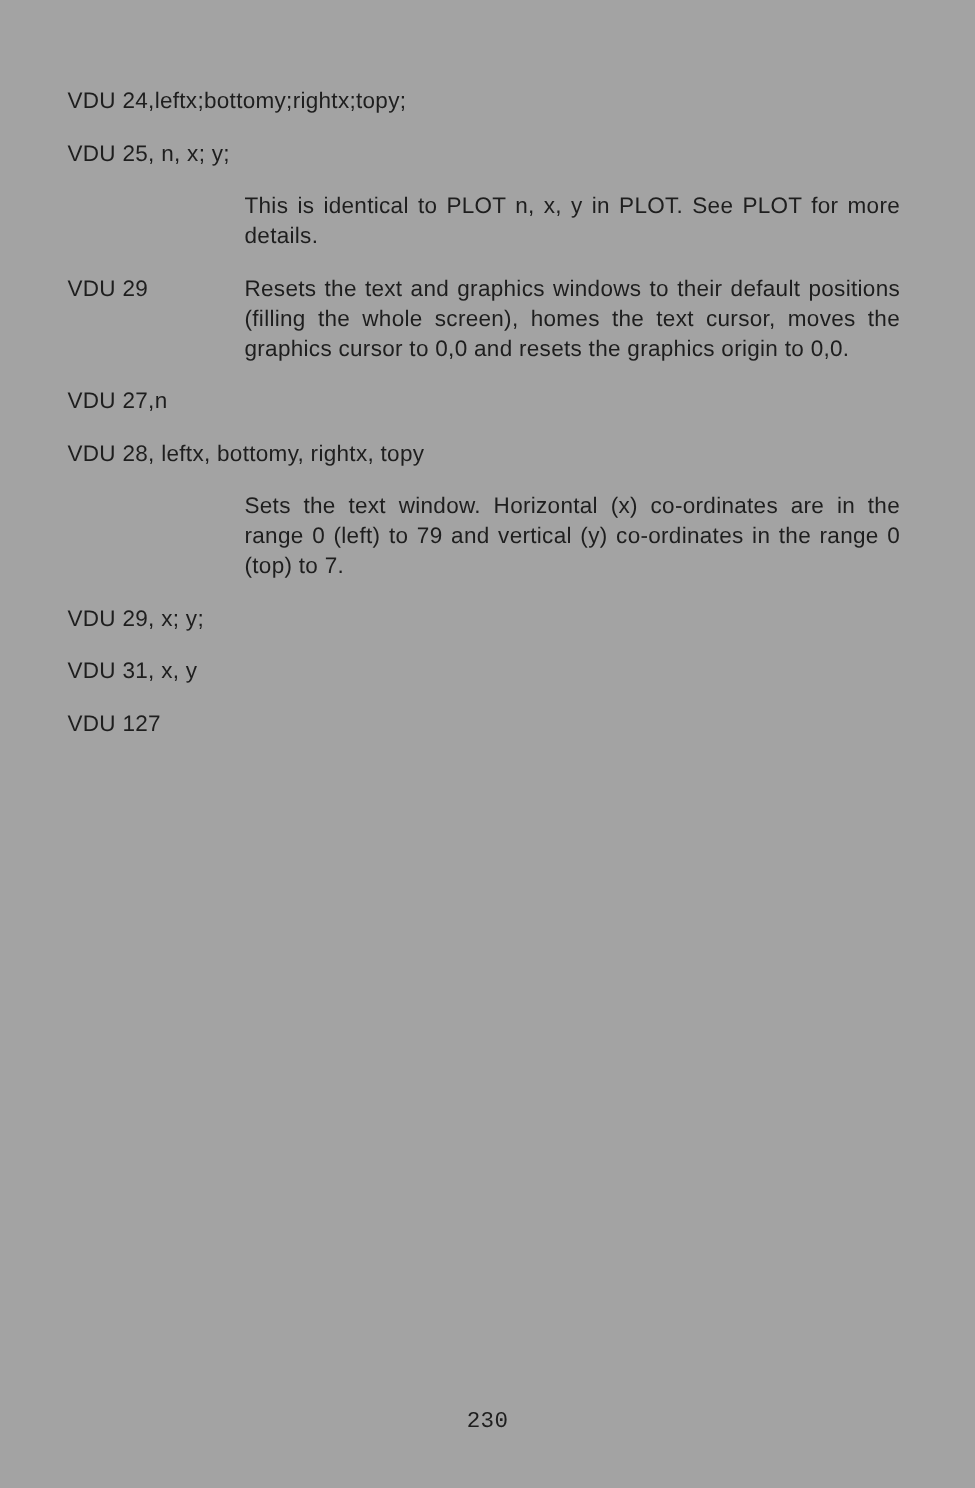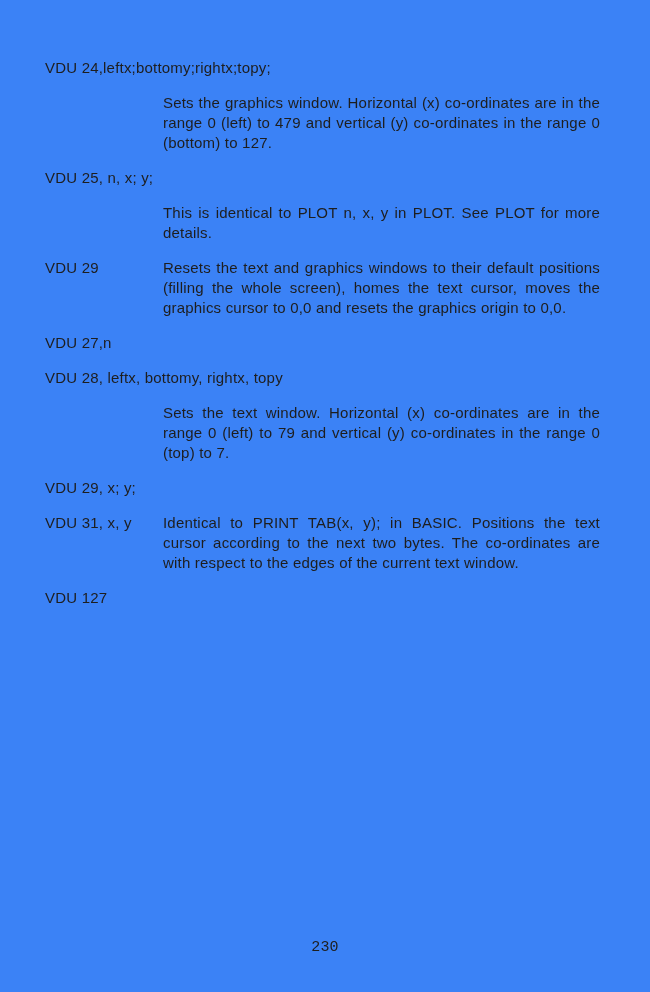--- a/index.html
+++ b/index.html
@@ -5,21 +5,21 @@
   html, body {
     margin: 0;
     padding: 0;
     background: #e8e8e8;
   }
   .page {
     position: relative;
     width: 650px;
     height: 992px;
     margin: 0 auto;
-    background: #3b82f6;
+    background: #a3a3a3;
     color: #1e1e1e;
     font-family: "Liberation Sans", sans-serif;
     font-size: 15px;
     line-height: 20px;
     letter-spacing: 0.2px;
     overflow: hidden;
     box-sizing: border-box;
   }
   .content {
     position: absolute;
@@ -64,21 +64,20 @@
   }
 </style>
 </head>
 <body>
 
 <div class="page">
   <div class="content">
 
     <section class="entry stacked">
       <div class="label">VDU 24,leftx;bottomy;rightx;topy;</div>
-      <p class="desc">Sets the graphics window.  Horizontal (x) co-ordinates are in the range 0 (left) to 479 and vertical (y) co-ordinates in the range 0 (bottom) to 127.</p>
     </section>
 
     <section class="entry stacked">
       <div class="label">VDU 25, n, x; y;</div>
       <p class="desc">This is identical to PLOT n, x, y in PLOT.  See PLOT for more details.</p>
     </section>
 
     <section class="entry inline">
       <div class="label">VDU 29</div>
       <p class="desc">Resets the text and graphics windows to their default positions (filling the whole screen), homes the text cursor, moves the graphics cursor to 0,0 and resets the graphics origin to 0,0.</p>
@@ -93,21 +92,20 @@
       <p class="desc">Sets the text window.  Horizontal (x) co-ordinates are in the range 0 (left) to 79 and vertical (y) co-ordinates in the range 0 (top) to 7.</p>
     </section>
 
     <section class="entry inline">
       <div class="label">VDU 29, x; y;</div>
     </section>
 
 
     <section class="entry inline">
       <div class="label">VDU 31, x, y</div>
-      <p class="desc">Identical to PRINT TAB(x, y); in BASIC. Positions the text cursor according to the next two bytes.  The co-ordinates are with respect to the edges of the current text window.</p>
     </section>
 
     <section class="entry inline">
       <div class="label">VDU 127</div>
     </section>
 
   </div>
 
   <div class="page-number">230</div>
 </div>

